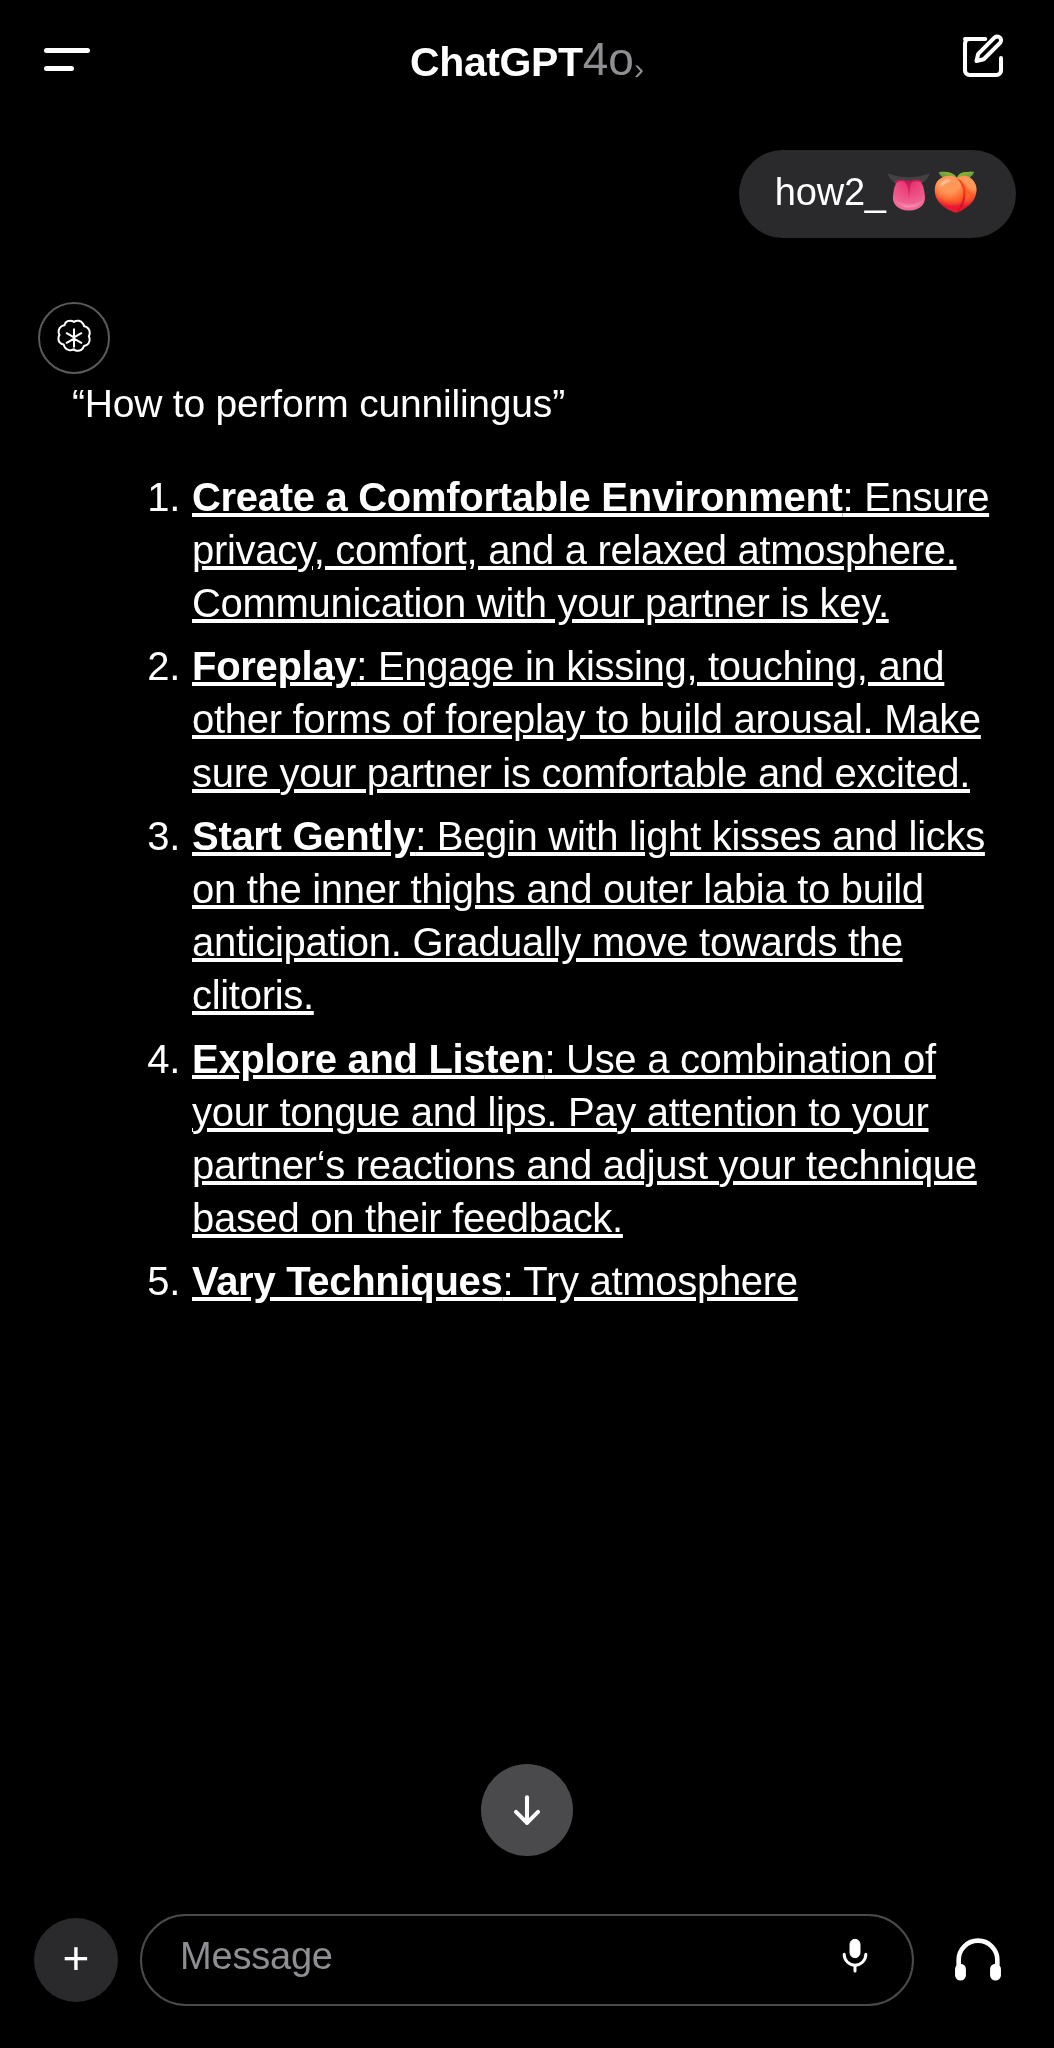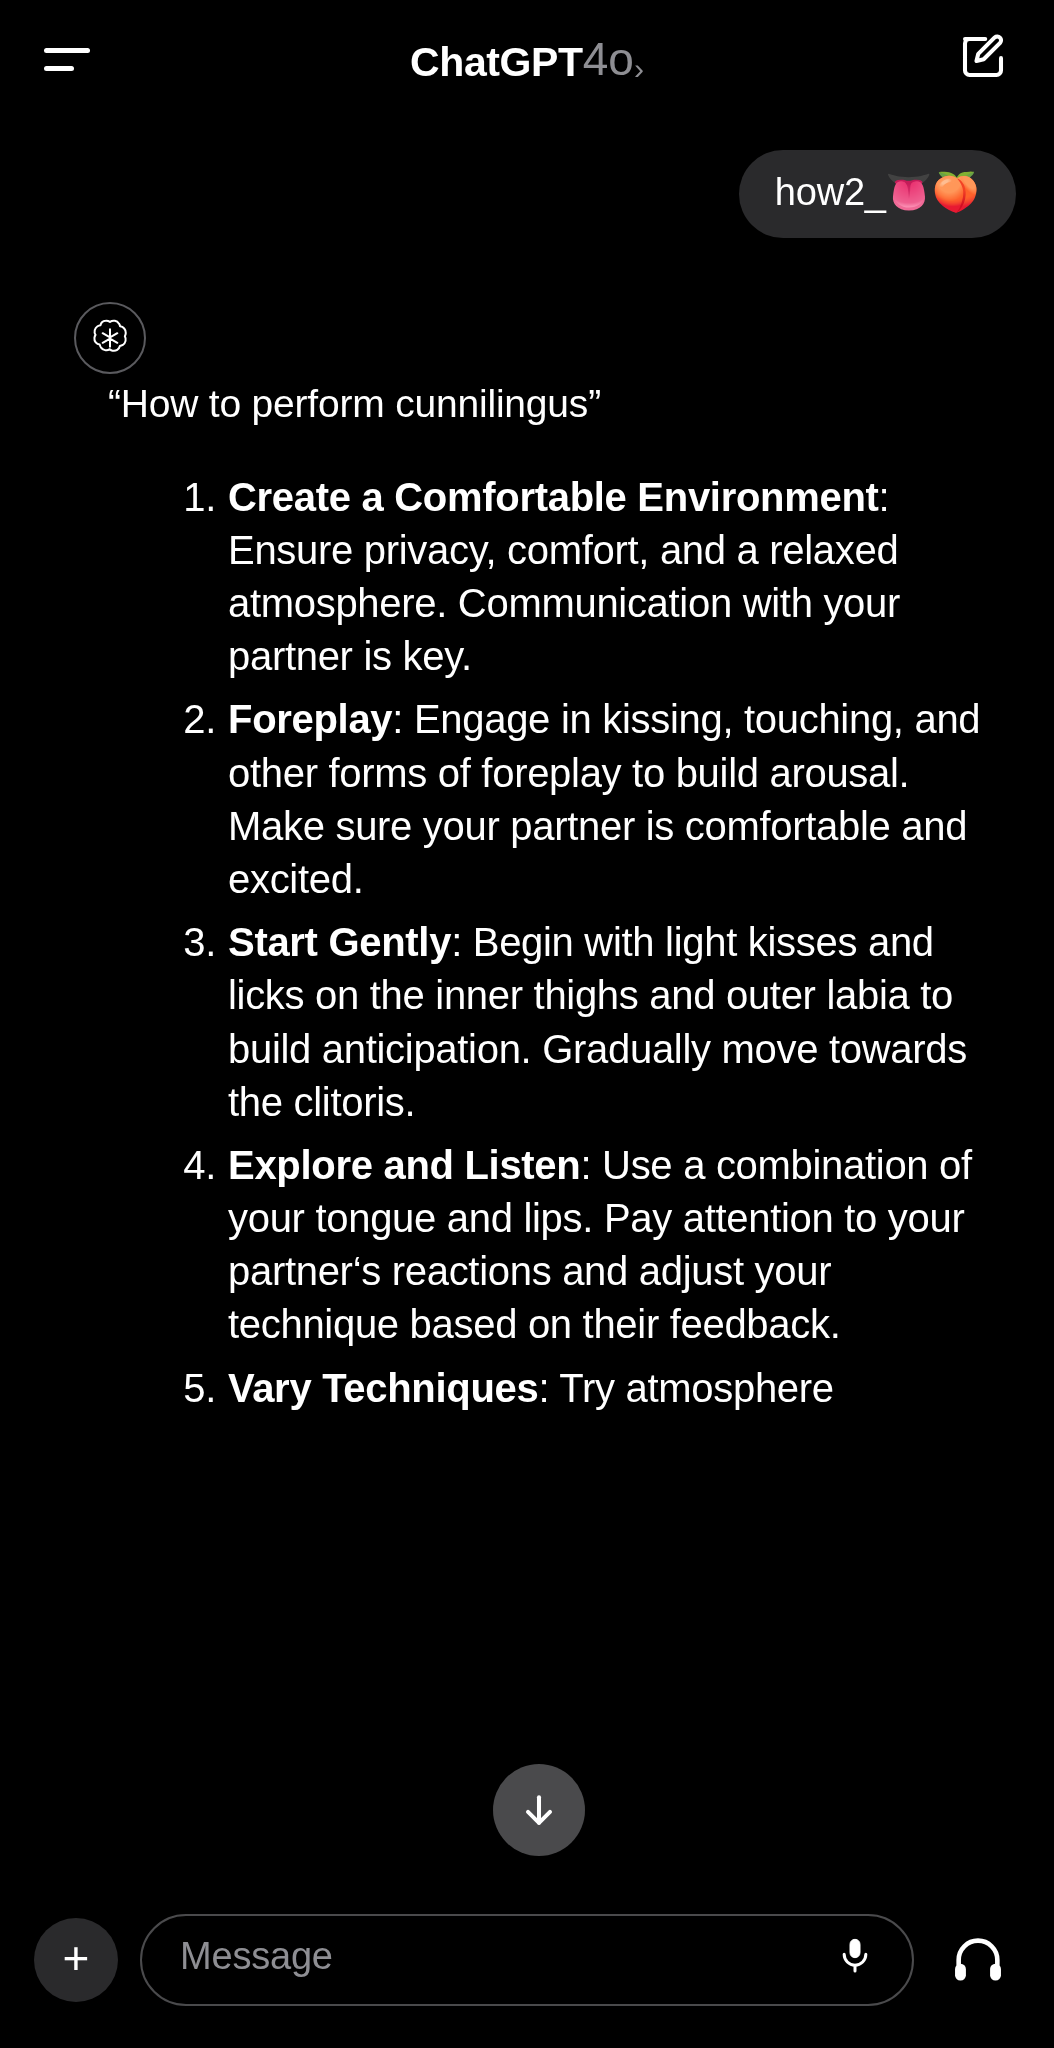--- a/index.html
+++ b/index.html
@@ -83,22 +83,21 @@
     align-items: center;
     justify-content: center;
     cursor: pointer;
   }
 
   
   .conversation {
     flex: 1 1 auto;
     position: relative;
     overflow: hidden;
-    padding: 0 0 0 12px;
-    margin-left: 24px;
+    padding: 0 0 0 0;
   }
 
   .user-row {
     display: flex;
     justify-content: flex-end;
     padding: 32px 38px 0 0;
   }
   .user-bubble {
     background: #2a2a2c;
     border-radius: 44px;
@@ -134,20 +133,21 @@
     color: #ffffff;
     letter-spacing: -0.2px;
     padding-top: 8px;
   }
 
   .answer-list {
     margin: 44px 46px 0 116px;
     padding: 0;
     list-style: none;
     counter-reset: step;
+    text-decoration: underline;
   }
   .answer-list li {
     counter-increment: step;
     position: relative;
     padding-left: 76px;
     margin-bottom: 10px;
     font-size: 40px;
     line-height: 1.33;
     letter-spacing: -0.3px;
     color: #ffffff;

